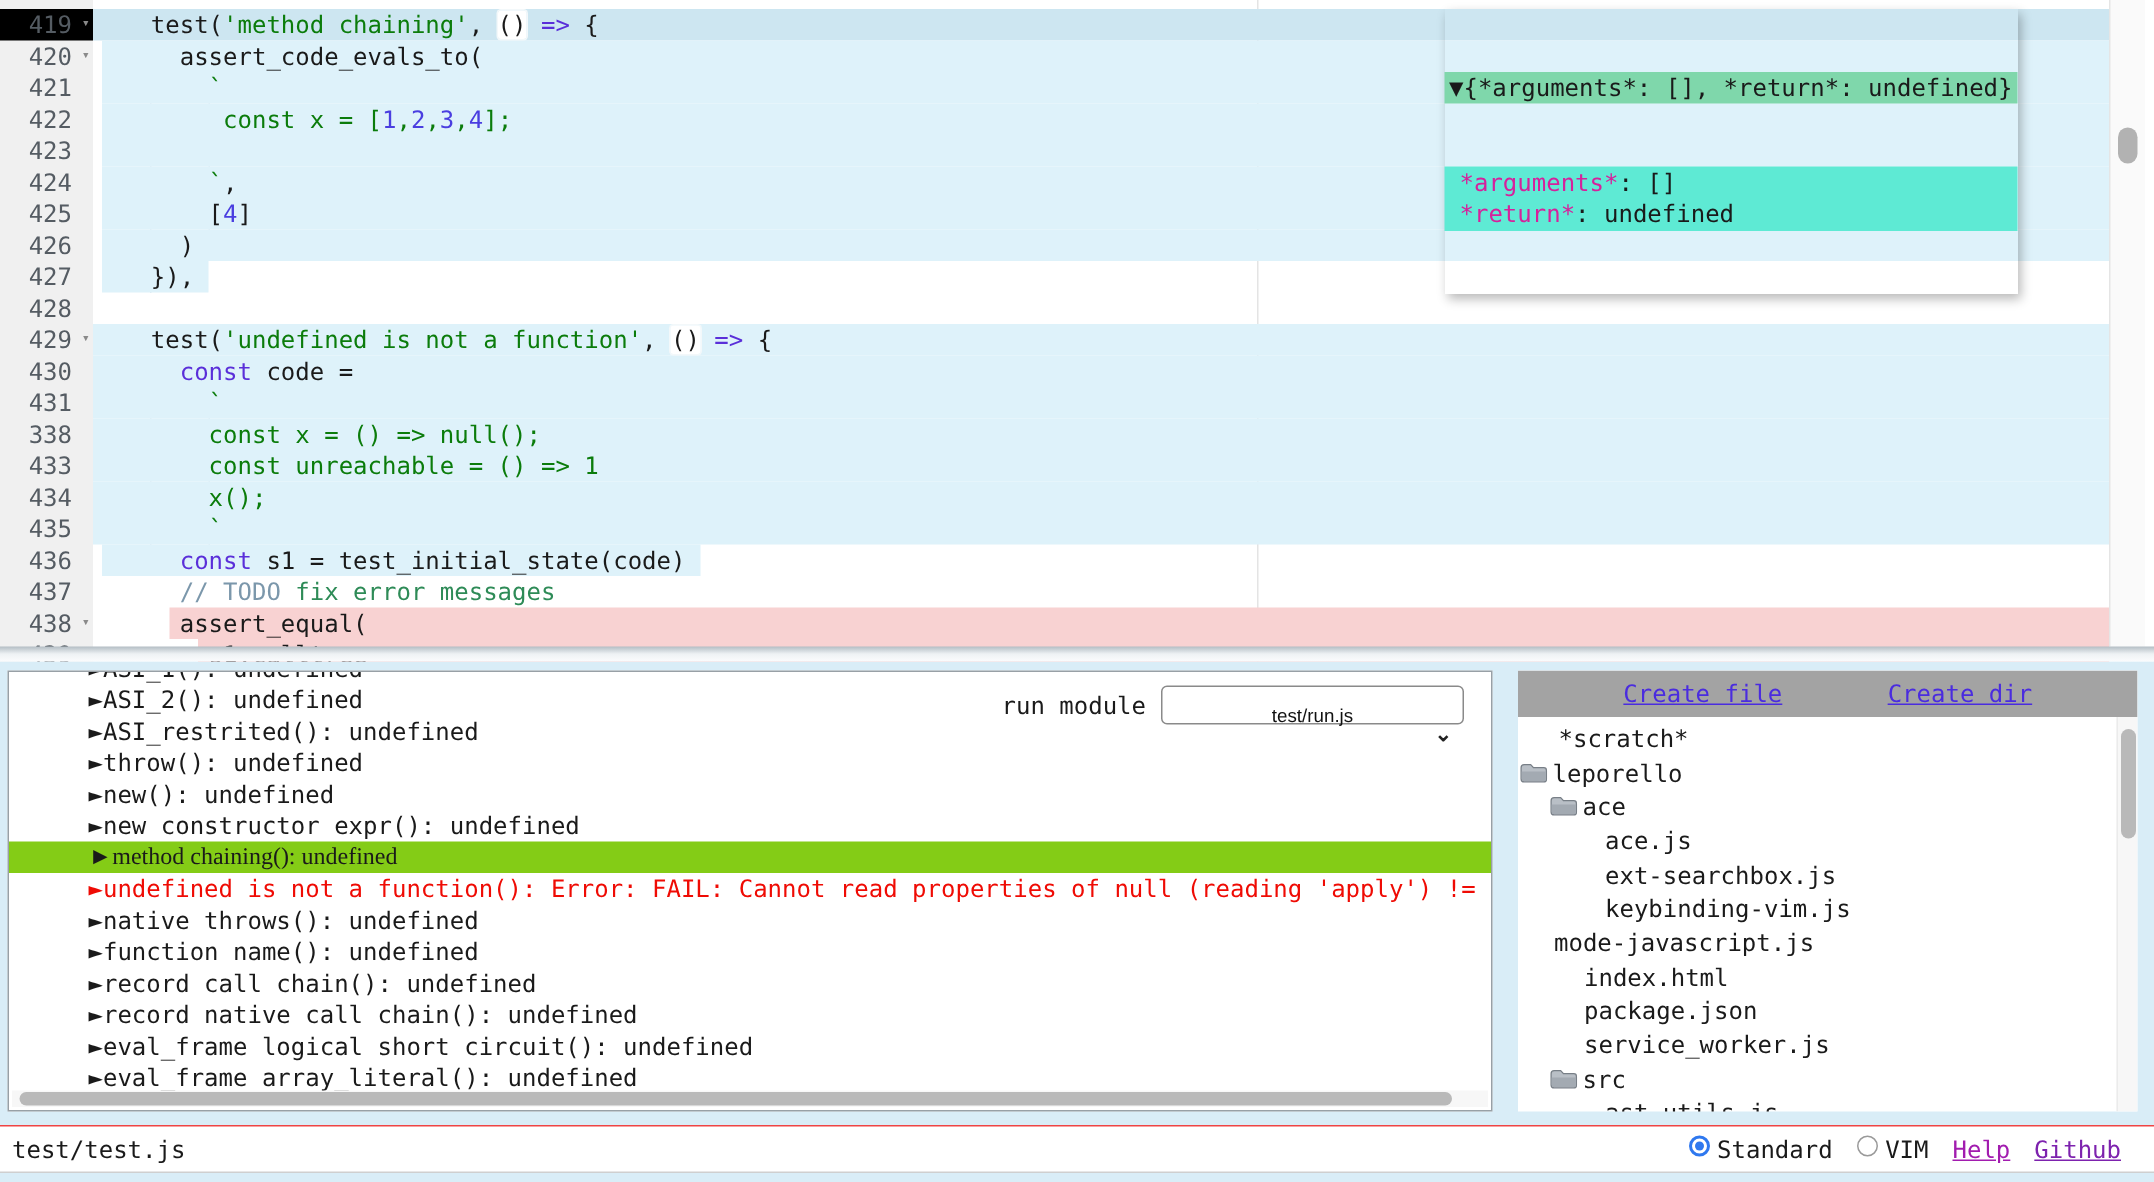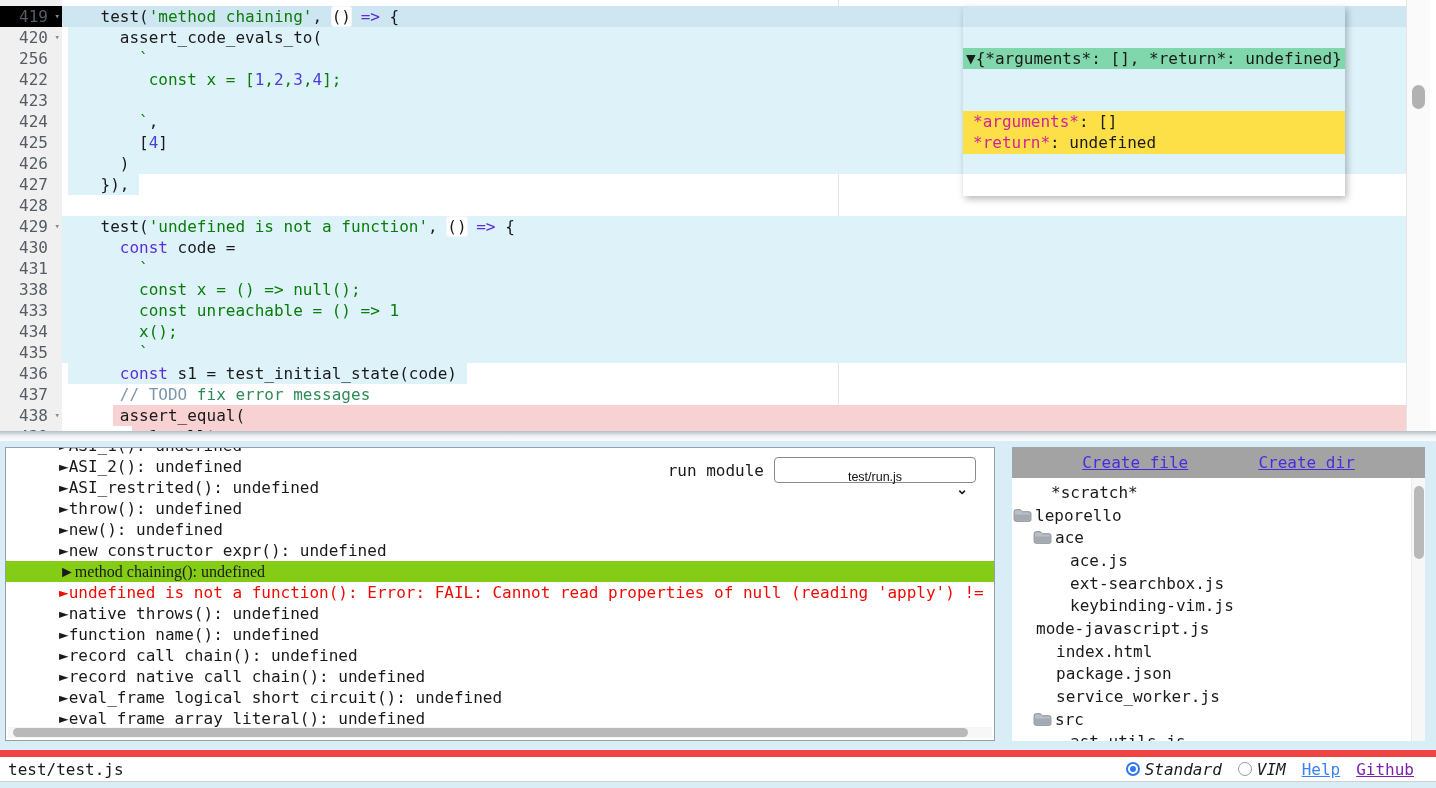--- a/index.html
+++ b/index.html
@@ -30,21 +30,21 @@
   .seg-cm { color:#7b97ab; }
   .seg-cg { color:#2e8b57; }
   .seg-box { color:#1a1a1a; background:#fff; border-radius:2px; box-shadow:0 0 0 1px #f3f8fa; }
   #ed-vsb { position:absolute; right:6px; top:0; width:24px; height:431px; background:#fafafa; border-left:1px solid #e5e5e5; z-index:3; }
   #ed-vsb .thumb { position:absolute; left:5px; top:85px; width:13px; height:24px; background:#b2b2b2; border-radius:7px; }
   #ed-hsb { position:absolute; left:0; top:431px; width:1436px; height:10px; background:linear-gradient(to bottom,#b3bdc4,#eef2f4 50%,#fbfcfd); z-index:4; }
 
   
   #tooltip { position:absolute; left:963px; top:6px; z-index:6; line-height:21px; white-space:pre; box-shadow:2px 3px 7px rgba(0,0,0,.28); }
   #tooltip .tt-header { background:#7fd7ab; padding:0 3px; }
-  #tooltip .tt-body { background:#fde047; padding:0 12px 1px 10px; }
+  #tooltip .tt-body { background:#5eead4; padding:0 12px 1px 10px; }
   .tt-key { color:#d6219c; }
 
   
   #results { position:absolute; left:5px; top:447px; width:990px; height:294px; background:#fff; border:1px solid #98a0a6; overflow:hidden; }
   #results-rows { position:absolute; left:0; top:0; width:100%; }
   .res-row { height:21px; line-height:21px; padding-left:53px; white-space:pre; overflow:hidden; }
   .res-row.selected { background:#84cc16;font-family:Liberation Serif, serif; }
   .res-row.error { color:#ef0b04; }
   #run-module { position:absolute; top:9px; right:18px; display:flex; align-items:center; gap:10px; z-index:2; background:transparent; }
   #run-select { width:202px; height:22px; background:#fff; border:1px solid #8a8a8a; border-radius:4px; font-family:"Liberation Sans",sans-serif; font-size:12.5px; color:#111; display:flex; align-items:center; padding:12px 7px;flex-direction:column; }
@@ -56,40 +56,40 @@
   #files { position:absolute; left:1012px; top:447px; width:413px; height:294px; background:#fff; overflow:hidden; }
   #files-header { height:31px; background:#a3a3a3; display:flex; align-items:center; justify-content:space-evenly; }
   #files-header a { color:#4a2cdf; text-decoration:underline; cursor:pointer; }
   #tree { padding-top:3px; }
   .tree-row { height:22.7px; display:flex; align-items:center; white-space:pre; }
   .folder-icon { width:19px; height:15px; margin-right:3px; flex:0 0 auto; }
   #files-vsb { position:absolute; right:0; top:31px; width:14px; height:263px; background:#f7f7f7; border-left:1px solid #ebebeb; }
   #files-vsb .thumb { position:absolute; left:2px; top:8px; width:10px; height:73px; background:#b9b9b9; border-radius:5px; }
 
   
-  #statusbar { position:absolute; left:0; top:750px; width:1436px; height:32px; background:#fff; border-top:7px solid #ef4444; border-bottom:1px solid #cfcfcf; display:flex; align-items:center; }
+  #statusbar { position:absolute; left:0; top:750px; width:1436px; height:32px; background:#fff; border-top:1px solid #ef4444; border-bottom:1px solid #cfcfcf; display:flex; align-items:center; }
   #status-file { margin-left:8px; }
   #status-right { margin-left:auto; margin-right:22px; display:flex; align-items:center; gap:16px; }
-  .mode-opt { display:flex; align-items:center; gap:5px; cursor:pointer;font-style:italic; }
+  .mode-opt { display:flex; align-items:flex-start; gap:5px; cursor:pointer; }
   .radio { width:14px; height:14px; border-radius:50%; position:relative; background:#fff; flex:0 0 auto; }
   .radio.on { border:2px solid #2f78ef; }
   .radio.on::after { content:""; position:absolute; inset:2px; border-radius:50%; background:#2f78ef; }
   .radio.off { border:1.5px solid #9a9a9a; }
   #status-right a { text-decoration:underline; cursor:pointer; }
-  a.link-blue { color:#3b82f6; }
+  a.link-blue { color:#a21caf; }
   a.link-purple { color:#7d22ae; }
 </style>
 </head>
 <body>
 
 <div id="editor">
   <div id="gutter">
       <div class="gutter-row active">419<span class="fold-arrow">▾</span></div>
       <div class="gutter-row">420<span class="fold-arrow">▾</span></div>
-      <div class="gutter-row">256</div>
+      <div class="gutter-row">421</div>
       <div class="gutter-row">422</div>
       <div class="gutter-row">423</div>
       <div class="gutter-row">424</div>
       <div class="gutter-row">425</div>
       <div class="gutter-row">426</div>
       <div class="gutter-row">427</div>
       <div class="gutter-row">428</div>
       <div class="gutter-row">429<span class="fold-arrow">▾</span></div>
       <div class="gutter-row">430</div>
       <div class="gutter-row">431</div>
@@ -168,21 +168,21 @@
     <div class="thumb"></div>
   </div>
 </div>
 
 <div id="files">
   <div id="files-header">
     <a>Create file</a>
     <a>Create dir</a>
   </div>
   <div id="tree">
-      <div class="tree-row" style="padding-left: 39px;"><span>*scratch*</span></div>
+      <div class="tree-row" style="padding-left: 27px;"><span>*scratch*</span></div>
       <div class="tree-row" style="padding-left: 1px;"><svg class="folder-icon" viewBox="0 0 20 16">
           <path d="M1 4 q0-2.2 2.2-2.2 h4.6 l2 2.2 h7.4 q1.8 0 1.8 1.8 v6.6 q0 1.8-1.8 1.8 h-14 q-2.2 0-2.2-2.2 z" fill="#b9bfc6" stroke="#787f87" stroke-width="0.9"></path>
           <path d="M1.4 6.8 h17.2 v5.2 q0 1.6-1.6 1.6 h-14 q-1.6 0-1.6-1.6 z" fill="#a3aab2"></path>
         </svg><span>leporello</span></div>
       <div class="tree-row" style="padding-left: 21px;"><svg class="folder-icon" viewBox="0 0 20 16">
           <path d="M1 4 q0-2.2 2.2-2.2 h4.6 l2 2.2 h7.4 q1.8 0 1.8 1.8 v6.6 q0 1.8-1.8 1.8 h-14 q-2.2 0-2.2-2.2 z" fill="#b9bfc6" stroke="#787f87" stroke-width="0.9"></path>
           <path d="M1.4 6.8 h17.2 v5.2 q0 1.6-1.6 1.6 h-14 q-1.6 0-1.6-1.6 z" fill="#a3aab2"></path>
         </svg><span>ace</span></div>
       <div class="tree-row" style="padding-left: 58px;"><span>ace.js</span></div>
       <div class="tree-row" style="padding-left: 58px;"><span>ext-searchbox.js</span></div>

